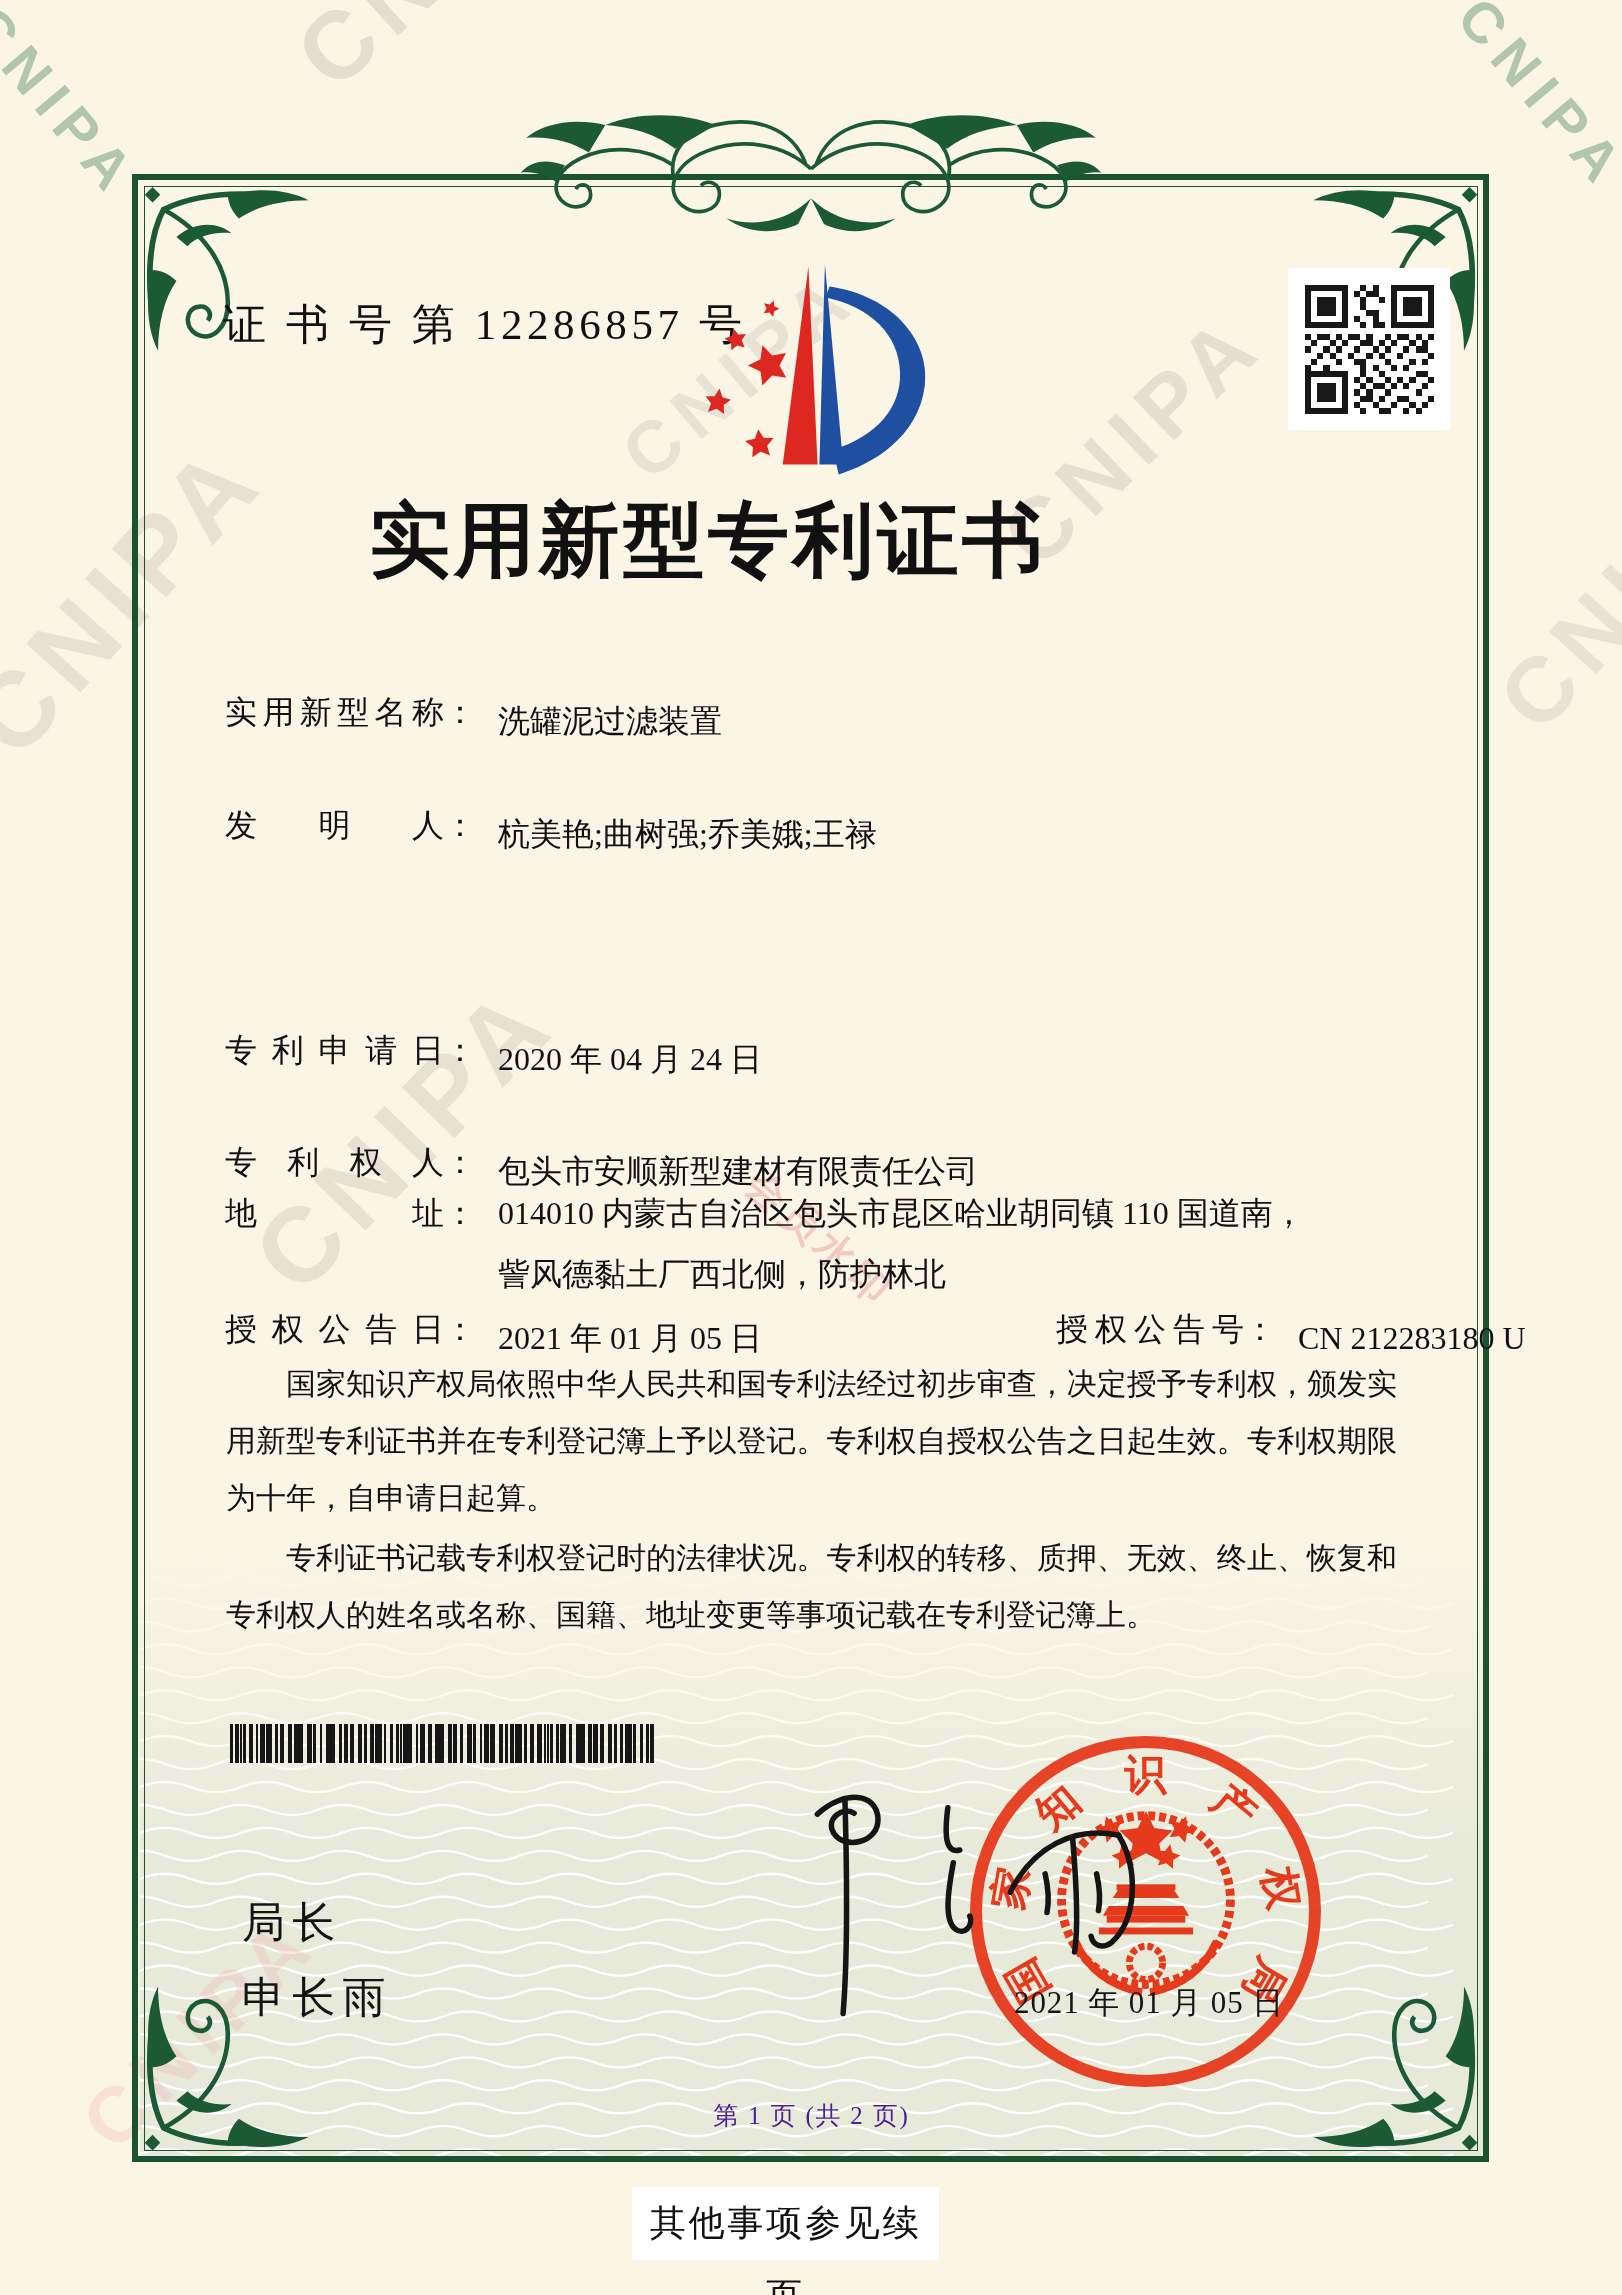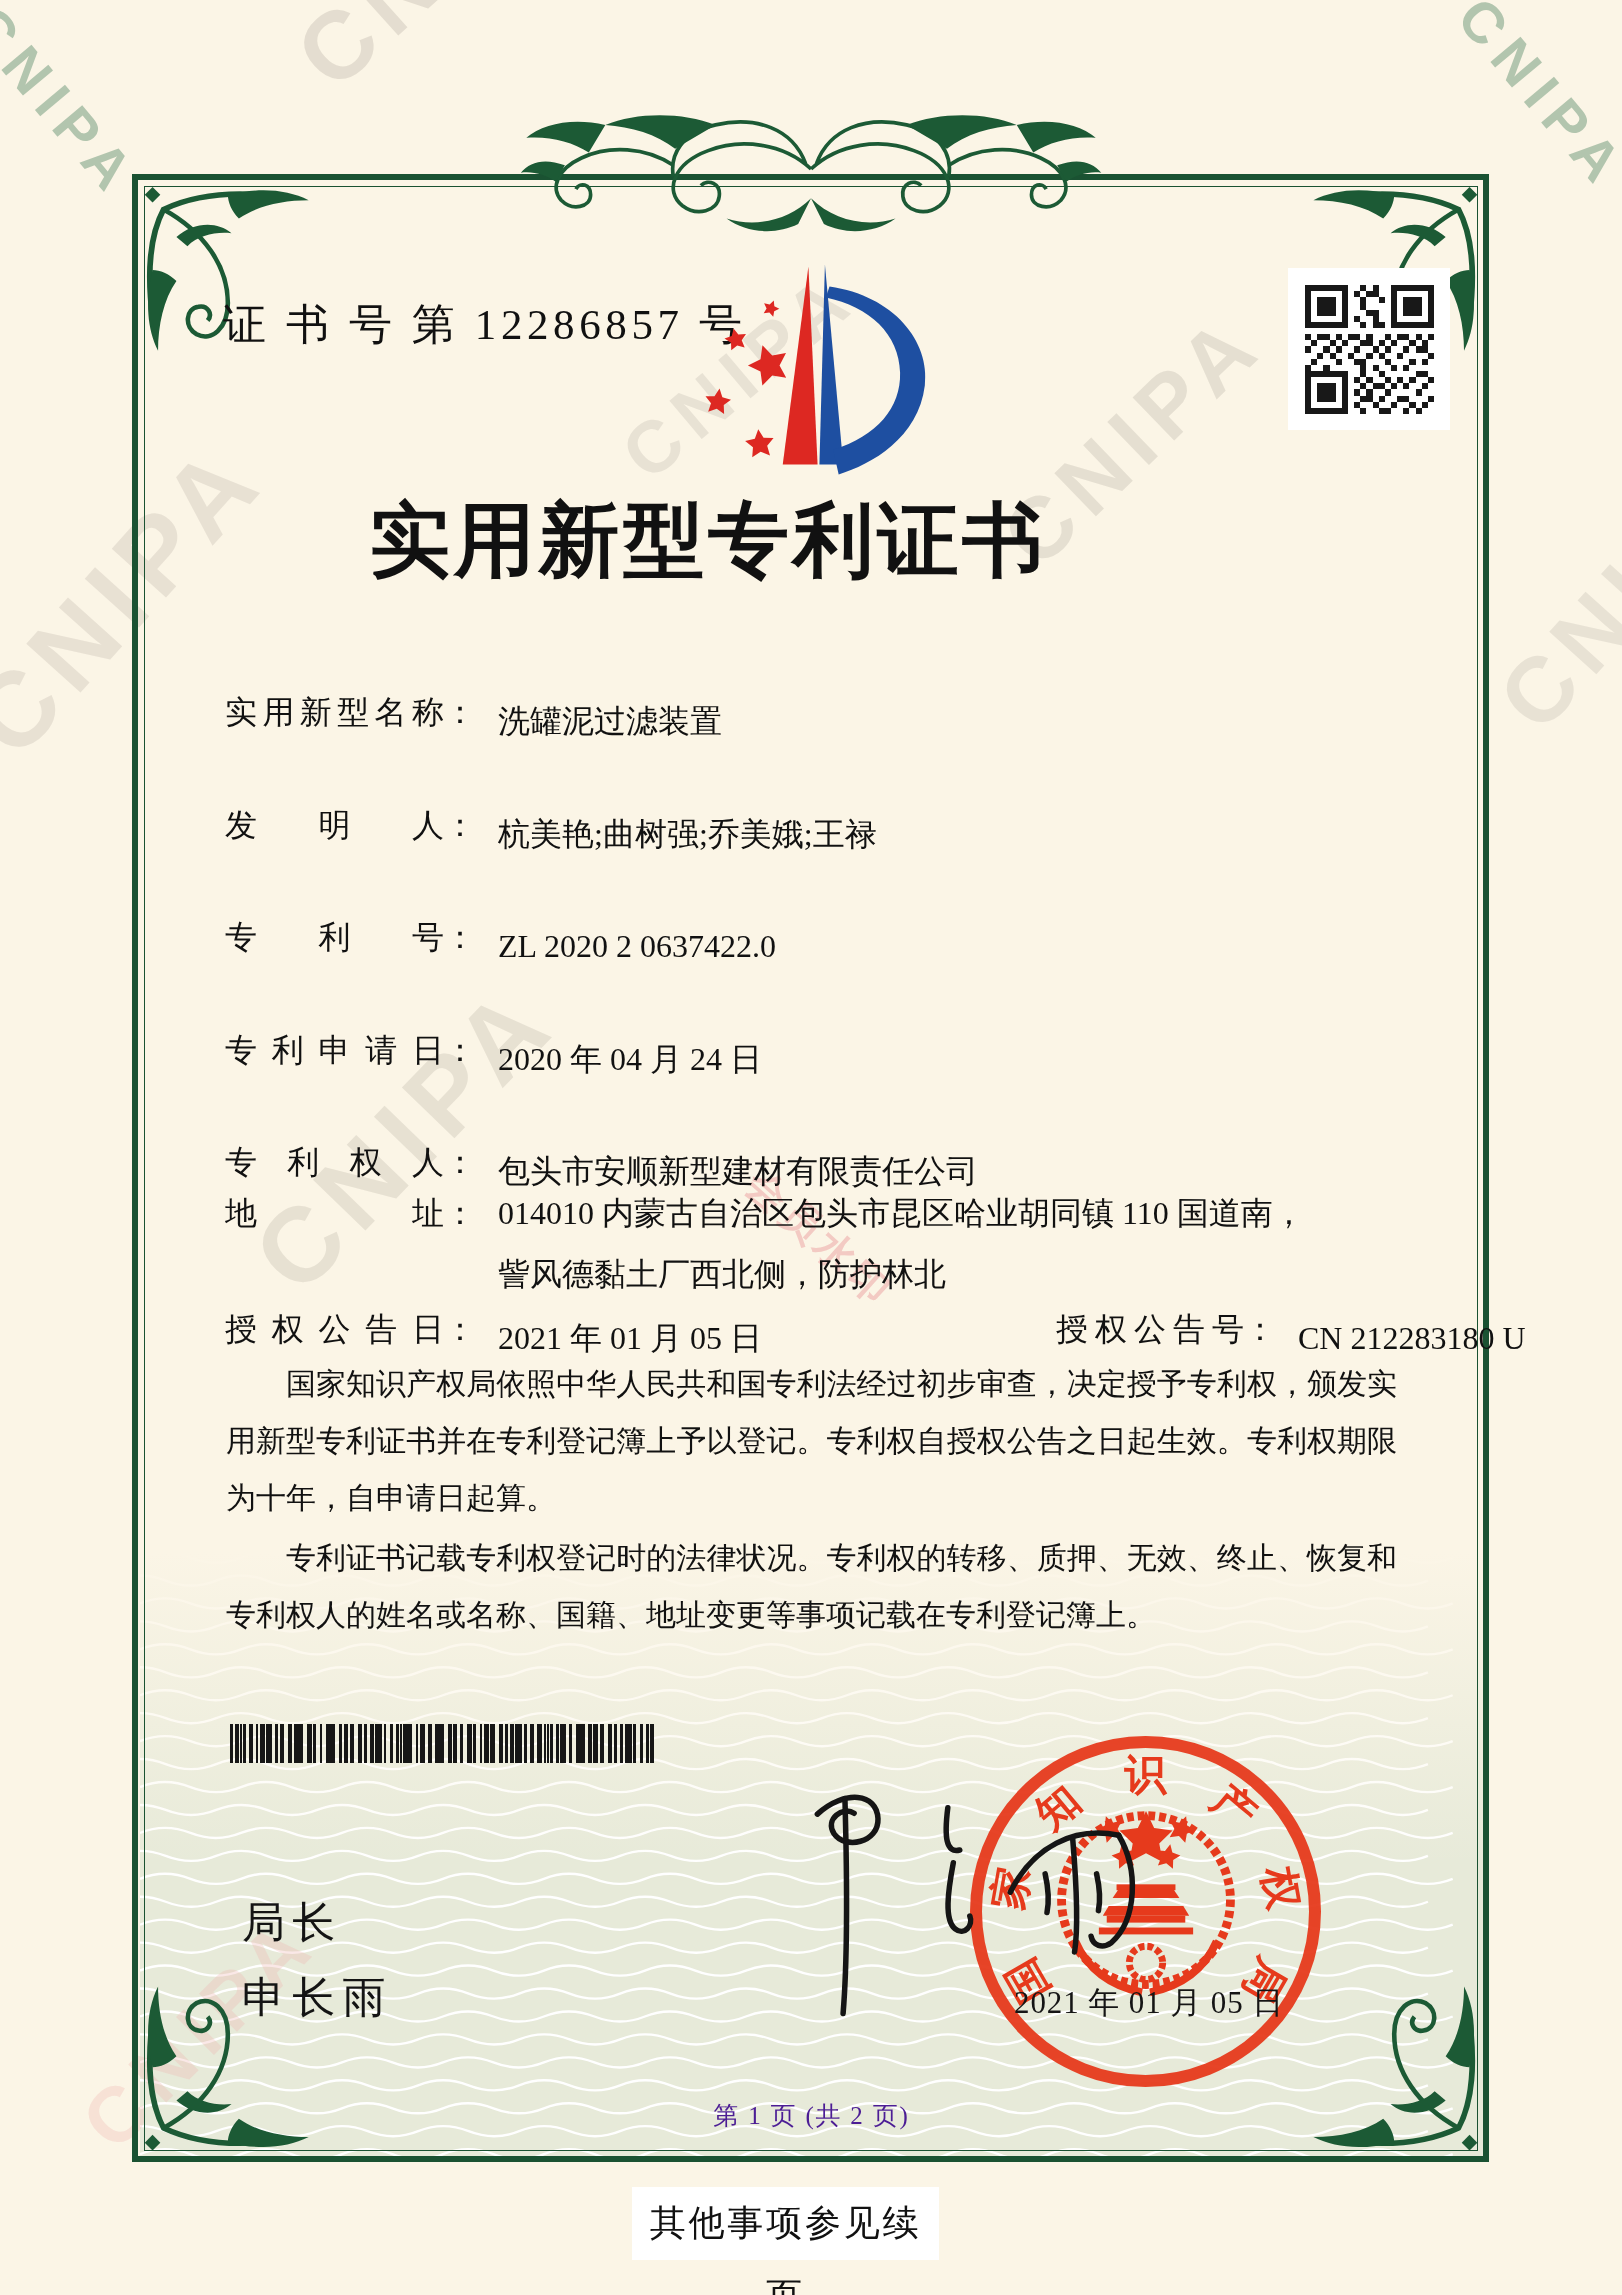--- a/index.html
+++ b/index.html
@@ -209,23 +209,20 @@
   </div>
 
   <div class="title">实用新型专利证书</div>
 
   <div class="row one" style="top:691px">
     <span class="lab">实用新型名称</span><span class="col">：</span><span class="val">洗罐泥过滤装置</span>
   </div>
   <div class="row one" style="top:804px">
     <span class="lab">发明人</span><span class="col">：</span><span class="val">杭美艳;曲树强;乔美娥;王禄</span>
   </div>
-  <div class="row one" style="top:916px">
-    <span class="lab">专利号</span><span class="col">：</span><span class="val">ZL 2020 2 0637422.0</span>
-  </div>
   <div class="row one" style="top:1029px">
     <span class="lab">专利申请日</span><span class="col">：</span><span class="val">2020 年 04 月 24 日</span>
   </div>
   <div class="row one" style="top:1141px">
     <span class="lab">专利权人</span><span class="col">：</span><span class="val">包头市安顺新型建材有限责任公司</span>
   </div>
   <div class="row" style="top:1183px">
     <span class="lab" style="line-height:61px">地址</span><span class="col" style="line-height:61px">：</span><span class="val">014010 内蒙古自治区包头市昆区哈业胡同镇 110 国道南，
 訾风德黏土厂西北侧，防护林北</span>
   </div>

